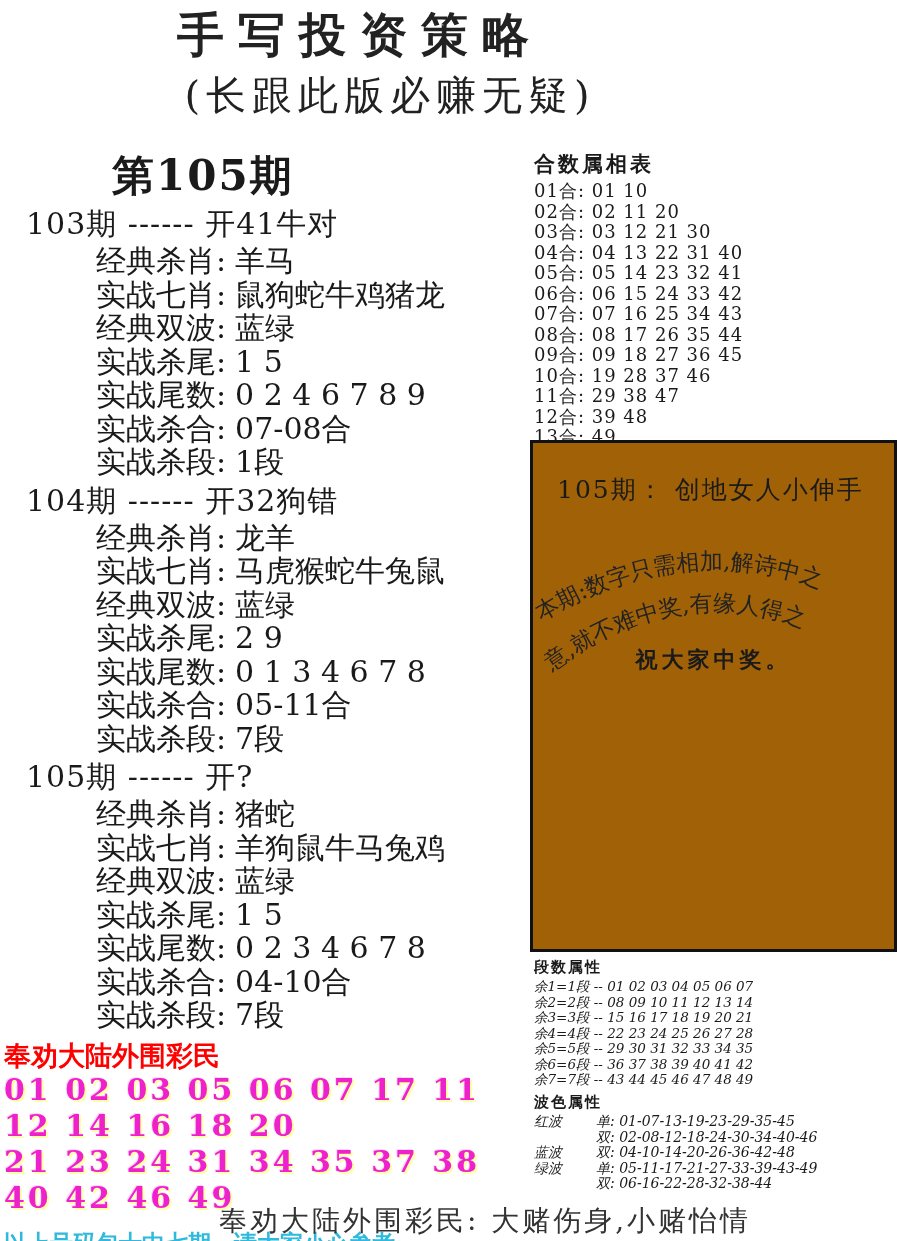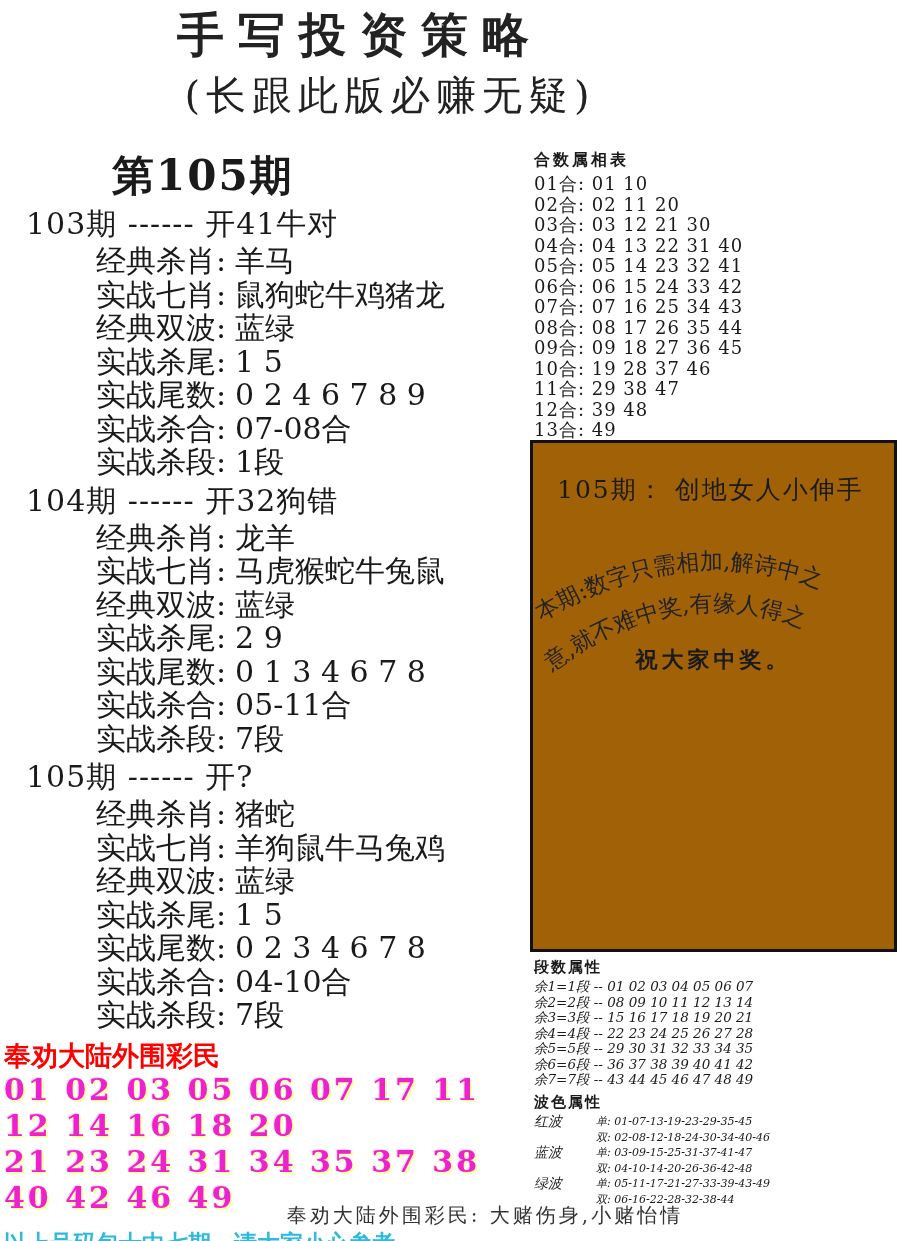--- a/index.html
+++ b/index.html
@@ -33,45 +33,45 @@
   
   .promo{position:absolute;top:1040px;left:4px;width:520px;}
   .promo-headline{font-family:"Liberation Sans",sans-serif;font-size:27px;font-weight:bold;line-height:32px;}
   .promo-numbers{
     font-size:30px;font-weight:bold;letter-spacing:3px;line-height:36px;
     text-shadow:2px 2px 0 #ffffaa, -1px -1px 0 #ffd6f5;
   }
   .promo-note{font-family:"Liberation Sans",sans-serif;font-size:23px;font-weight:bold;line-height:27px;margin-top:2px;}
   
   .hesu{position:absolute;top:150px;left:534px;width:362px;}
-  .hesu-title{font-size:16px;font-weight:bold;letter-spacing:3px;margin-bottom:3px;}
+  .hesu-title{font-size:21px;font-weight:bold;letter-spacing:3px;margin-bottom:3px;}
   .hesu-row{font-size:18px;line-height:20.5px;letter-spacing:1px;}
   .tip-box{
     position:absolute;top:440px;left:530px;width:361px;height:506px;
     border:3px solid #111;background:#a16207;
   }
   .tip-box-title{font-size:25px;letter-spacing:2px;margin:30px 0 0 24px;}
   .arc-svg{position:absolute;top:60px;left:0;}
   .blessing{
     position:absolute;top:202px;left:0;width:100%;text-align:center;
     font-size:22px;font-weight:bold;letter-spacing:4px;
   }
   .duan{position:absolute;top:958px;left:534px;width:362px;}
   .small-title{font-size:15px;font-weight:bold;letter-spacing:2px;margin-bottom:2px;}
   .duan-row{font-size:13.5px;font-style:italic;line-height:15.5px;white-space:nowrap;}
   .bose{position:absolute;top:1093px;left:534px;width:366px;}
   .bose-group{display:flex;}
   .bose-name{width:62px;font-size:14px;font-style:italic;line-height:15.5px;}
   .bose-lines{flex:1;}
-  .bose-line{font-size:11px;font-style:italic;line-height:15.5px;white-space:nowrap;}
+  .bose-line{font-size:14px;font-style:italic;line-height:15.5px;white-space:nowrap;}
   
   .footer-advice{
     position:absolute;top:1202px;left:0;width:860px;text-align:center;
     padding-left:110px;box-sizing:border-box;
-    font-size:20px;letter-spacing:3px;color:#333;
+    font-size:28px;letter-spacing:3px;color:#333;
   }
 </style>
 </head>
 <body>
 
 <div class="page-title">手写投资策略</div>
 <div class="page-subtitle">(长跟此版必赚无疑)</div>
 <div class="issue-heading">第105期</div>
 
 <div class="left-col">
@@ -167,21 +167,20 @@
   <div class="bose-group">
     <div class="bose-name">红波</div>
     <div class="bose-lines">
       <div class="bose-line">单: 01-07-13-19-23-29-35-45</div>
       <div class="bose-line">双: 02-08-12-18-24-30-34-40-46</div>
     </div>
   </div>
   <div class="bose-group">
     <div class="bose-name">蓝波</div>
     <div class="bose-lines">
-      <div class="bose-line">单: 03-09-15-25-31-37-41-47</div>
       <div class="bose-line">双: 04-10-14-20-26-36-42-48</div>
     </div>
   </div>
   <div class="bose-group">
     <div class="bose-name">绿波</div>
     <div class="bose-lines">
       <div class="bose-line">单: 05-11-17-21-27-33-39-43-49</div>
       <div class="bose-line">双: 06-16-22-28-32-38-44</div>
     </div>
   </div>

